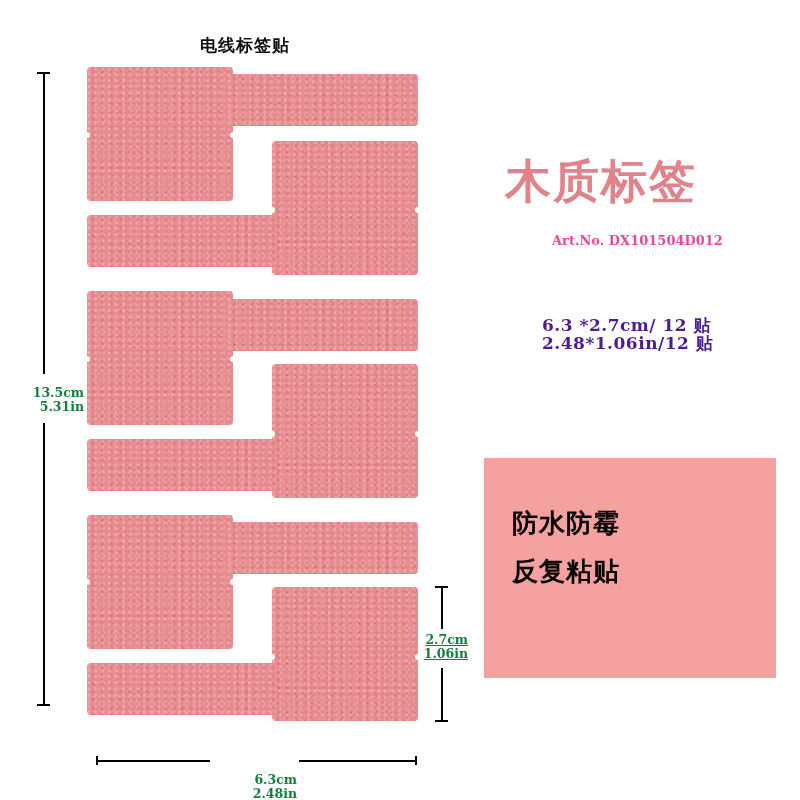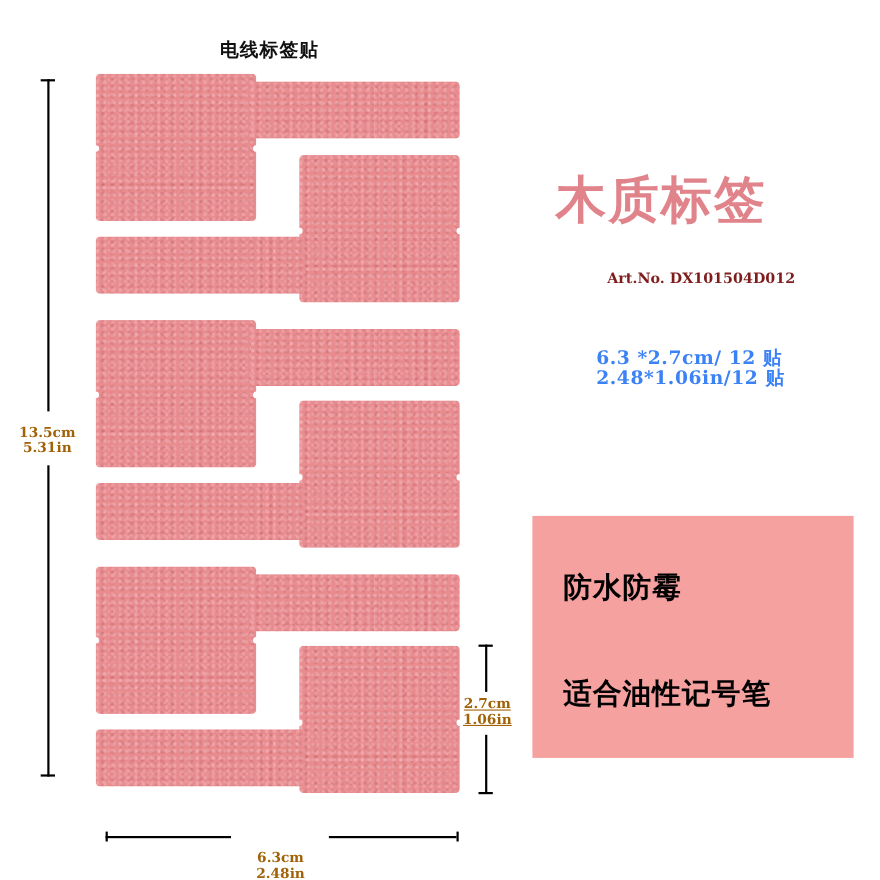--- a/index.html
+++ b/index.html
@@ -13,28 +13,28 @@
       background-image:
         radial-gradient(circle at 20% 30%, rgba(255,255,255,0.18) 0 1.5px, transparent 2px),
         radial-gradient(circle at 70% 60%, rgba(160,60,70,0.18) 0 1.5px, transparent 2px),
         radial-gradient(circle at 45% 80%, rgba(255,255,255,0.15) 0 1px, transparent 1.6px),
         radial-gradient(circle at 85% 15%, rgba(150,50,60,0.15) 0 1px, transparent 1.6px);
       background-size: 7px 6px, 9px 8px, 5px 7px, 8px 5px;
     }
     .notch { position: absolute; width: 6px; height: 6px; background: #fff; border-radius: 50%; }
     .dim-line { position: absolute; background: #000; }
     .dim-text { position: absolute; font-family: "DejaVu Serif", serif; font-weight: bold;
-                font-size: 12.5px; color: #a16207; text-align: center; line-height: 14px; }
+                font-size: 12.5px; color: #15803d; text-align: right; line-height: 14px; }
     .main-title { left: 505px; top: 112px; font-size: 46px; font-weight: bold; color: #e0838a;
                   letter-spacing: 2px; margin-top: 39px; }
-    .art-no { left: 552px; top: 246px; font-family: "DejaVu Serif", serif; font-weight: bold;
-              font-size: 13px; color: #7f1d1d; }
+    .art-no { left: 552px; top: 233px; font-family: "DejaVu Serif", serif; font-weight: bold;
+              font-size: 13px; color: #ec4899; }
     .spec { left: 542px; font-family: "DejaVu Serif", serif; font-weight: bold; font-size: 17px;
-            color: #3b82f6; letter-spacing: 0.5px; }
-    .feature-box { left: 484px; top: 469px; width: 292px; height: 220px; background: #f4a19f; }
+            color: #4c1d95; letter-spacing: 0.5px; }
+    .feature-box { left: 484px; top: 458px; width: 292px; height: 220px; background: #f4a19f; }
     .feature { position: absolute; left: 28px; font-size: 26px; font-weight: bold; color: #000;
                letter-spacing: 1px; }
   </style>
 </head>
 <body>
 
 <div class="abs sheet-title">电线标签贴</div>
 
 <div>
 
@@ -105,14 +105,14 @@
   <div class="dim-line" style="left:415px;top:756px;width:1.5px;height:9px;"></div>
 </div>
 
 <div class="abs main-title">木质标签</div>
 <div class="abs art-no">Art.No. DX101504D012</div>
 <div class="abs spec" style="top:314px;">6.3 *2.7cm/ 12 贴</div>
 <div class="abs spec" style="top:332px;">2.48*1.06in/12 贴</div>
 
 <div class="abs feature-box">
   <div class="feature" style="top:48px;">防水防霉</div>
-  <div class="feature" style="top:144px;">适合油性记号笔</div>
+  <div class="feature" style="top:96px;">反复粘贴</div>
 </div>
 
 </body></html>

